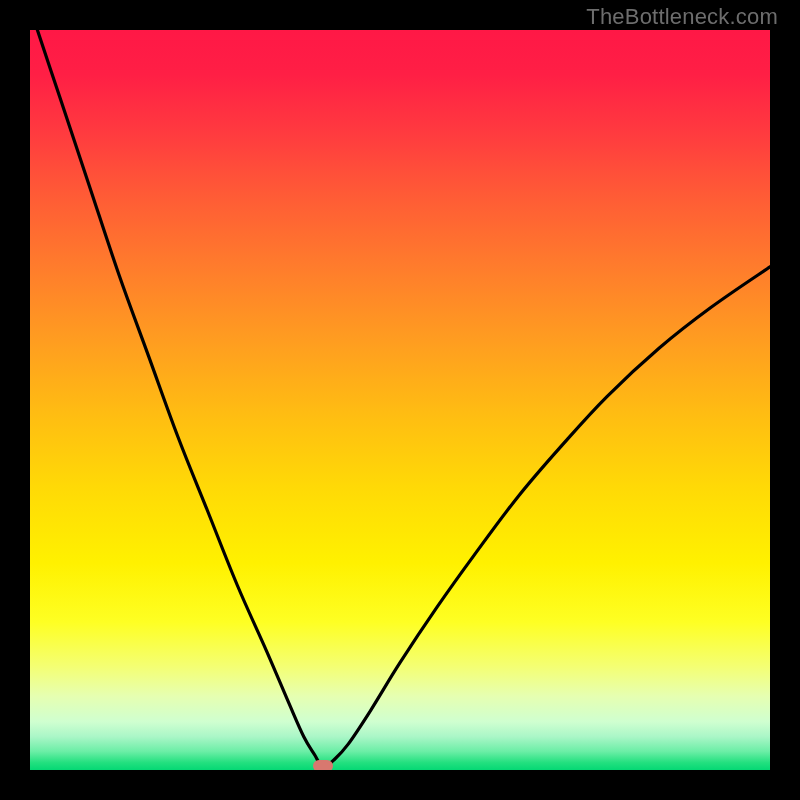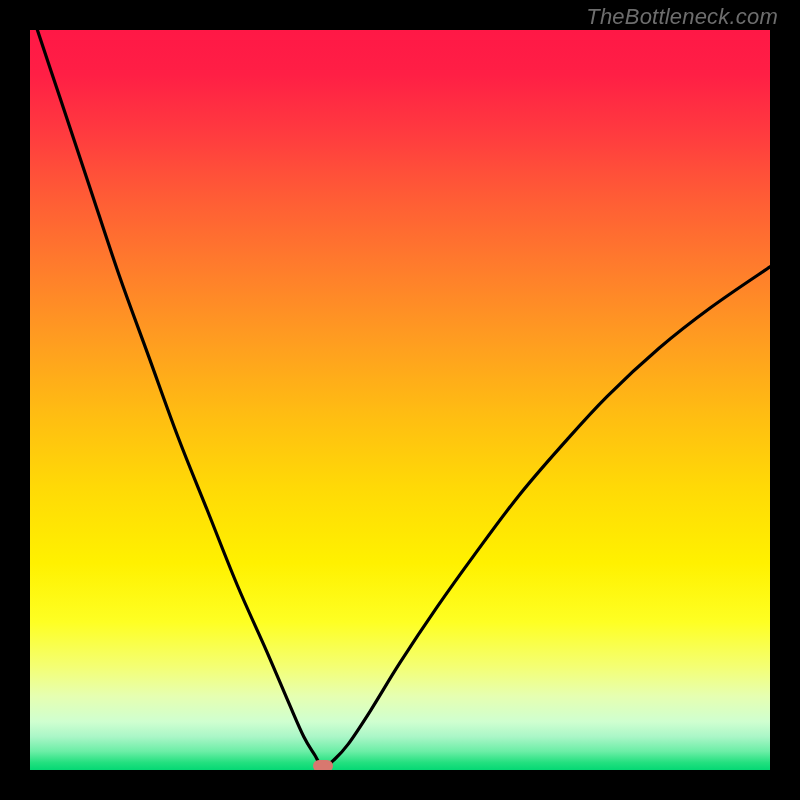--- a/index.html
+++ b/index.html
@@ -33,21 +33,20 @@
   }
   .watermark {
     position: absolute;
     top: 4px;
     right: 22px;
     color: #6d6d6d;
     font-size: 22px;
     font-weight: 400;
     letter-spacing: 0.2px;
     user-select: none;
-    font-style: italic;
   }
   .curve-svg {
     position: absolute;
     inset: 0;
   }
   .marker {
     position: absolute;
     width: 20px;
     height: 12px;
     border-radius: 6px;

